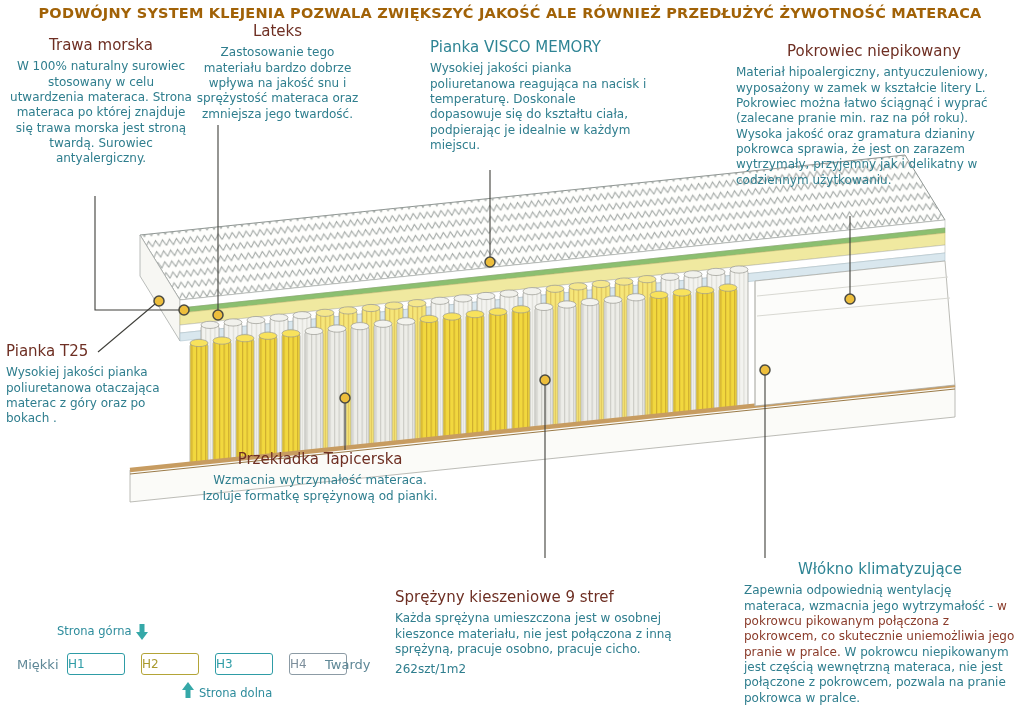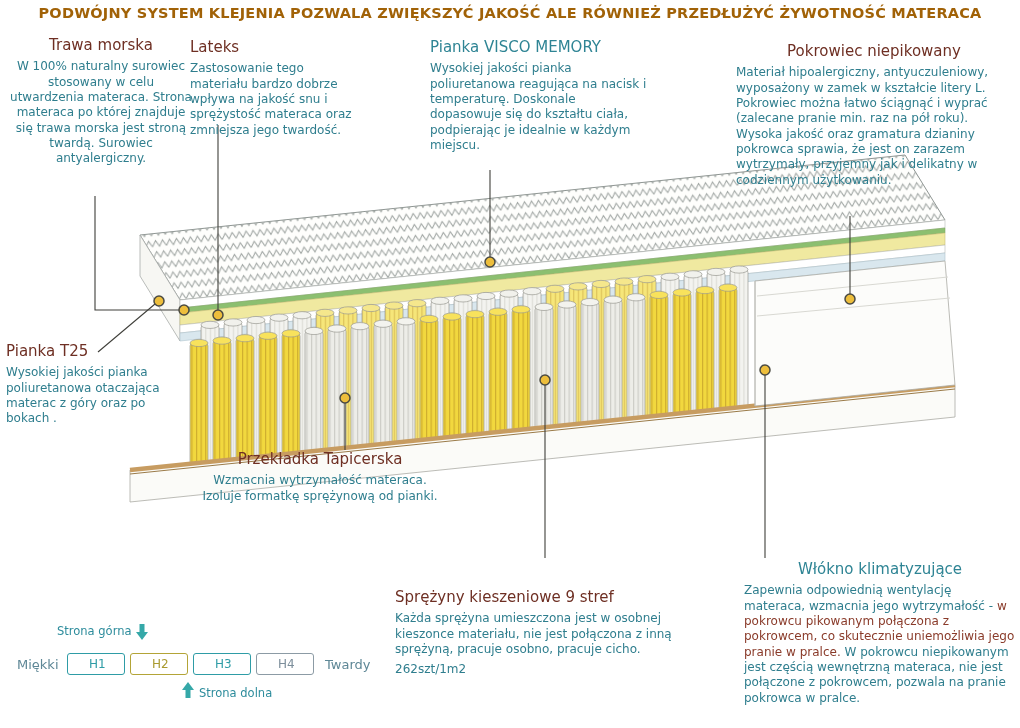--- a/index.html
+++ b/index.html
@@ -12,41 +12,41 @@
   .block{position:absolute;line-height:1.28}
   .block .t{font-weight:normal;font-size:15px;margin-bottom:4px}
   .t-big{font-size:16px}
   .maroon{color:#6E2F23}
   .teal-h{color:#2E8494}
   .bd{font-size:12px;color:#2F7E8E}
   .bd-sm{font-size:12px;color:#2F7E8E}
   .seg-teal{color:#2F7E8E}
   .seg-maroon{color:#8A3B2A}
   .trawa{left:10px;top:36px;width:182px;text-align:center}
-  .lateks{left:190px;top:38px;width:175px;}
+  .lateks{left:190px;top:22px;width:175px;text-align:center}
   .visco{left:430px;top:38px;width:218px}
   .visco .t{text-align:left}
   .pokrowiec{left:736px;top:42px;width:276px}
   .pokrowiec .t{text-align:center}
   .t25{left:6px;top:342px;width:162px}
   .przekladka{left:200px;top:450px;width:240px;text-align:center}
   .sprezyny{left:395px;top:588px;width:305px;text-align:left}
   .sprezyny .cnt{margin-top:5px}
   .wlokno{left:744px;top:560px;width:272px}
   .wlokno .t{text-align:center}
   .scale{position:absolute;left:15px;top:618px;width:370px;height:105px}
   .scale .lbl{position:absolute;font-size:11.5px;color:#2D8C9C}
   .scale .top-lbl{left:42px;top:6px}
   .scale .bot-lbl{left:184px;top:68px}
   .scale .side-lbl{position:absolute;font-size:13px;color:#5E8796;top:39px}
   .scale .soft{left:2px}
   .scale .hard{left:310px}
   .scale .bar{position:absolute;left:52px;top:35px;display:flex}
   .scale .segcell{width:58px;height:22px;border:1.6px solid;border-radius:3px;
-                  display:flex;align-items:center;padding-left:21px;font-size:12px;margin-right:5px}
+                  display:flex;align-items:center;padding-left:0;font-size:12px;margin-right:16px}
   .scale .segcell.s1,.scale .segcell.s3{border-color:#2E9CA6;color:#2E9CA6}
   .scale .segcell.s2{border-color:#B3A437;color:#A99A2F}
   .scale .segcell.s4{border-color:#8C9BA5;color:#7C8E9B}
   .scale .arr{position:absolute}
   .scale .arr-down{left:120px;top:6px}
   .scale .arr-up{left:166px;top:64px}
 </style>
 </head>
 <body>
 

